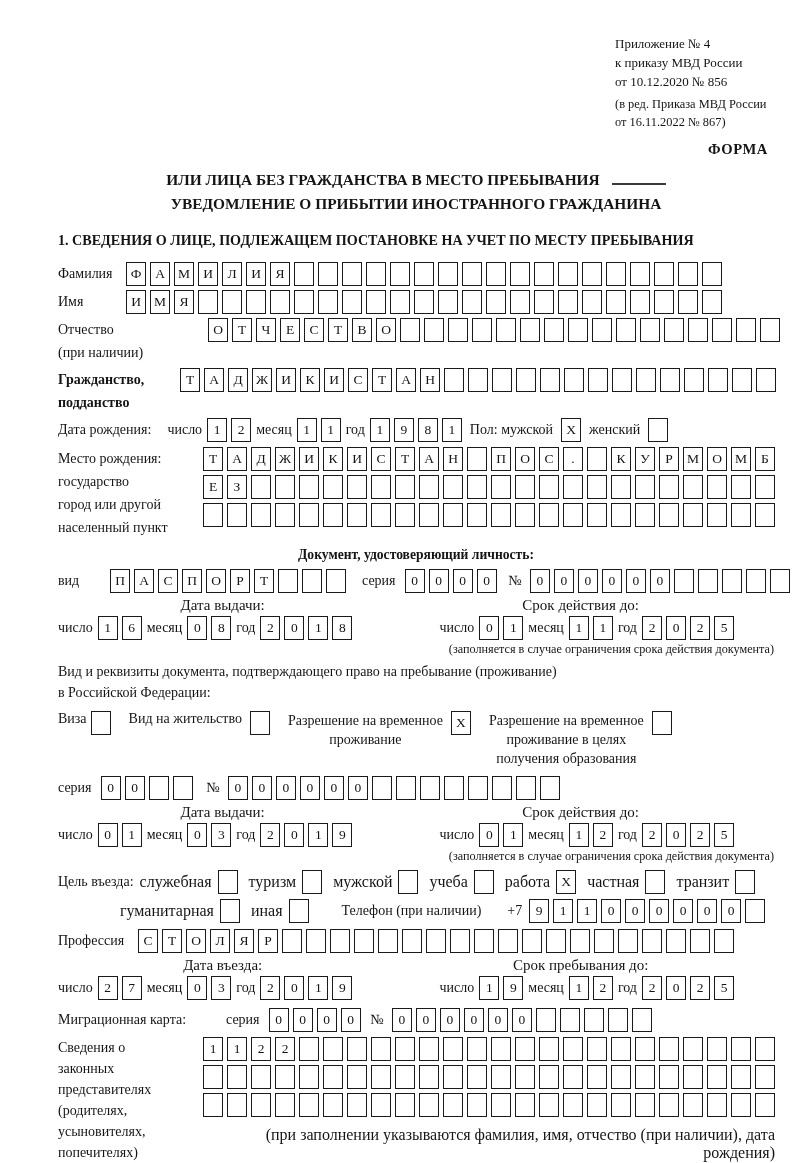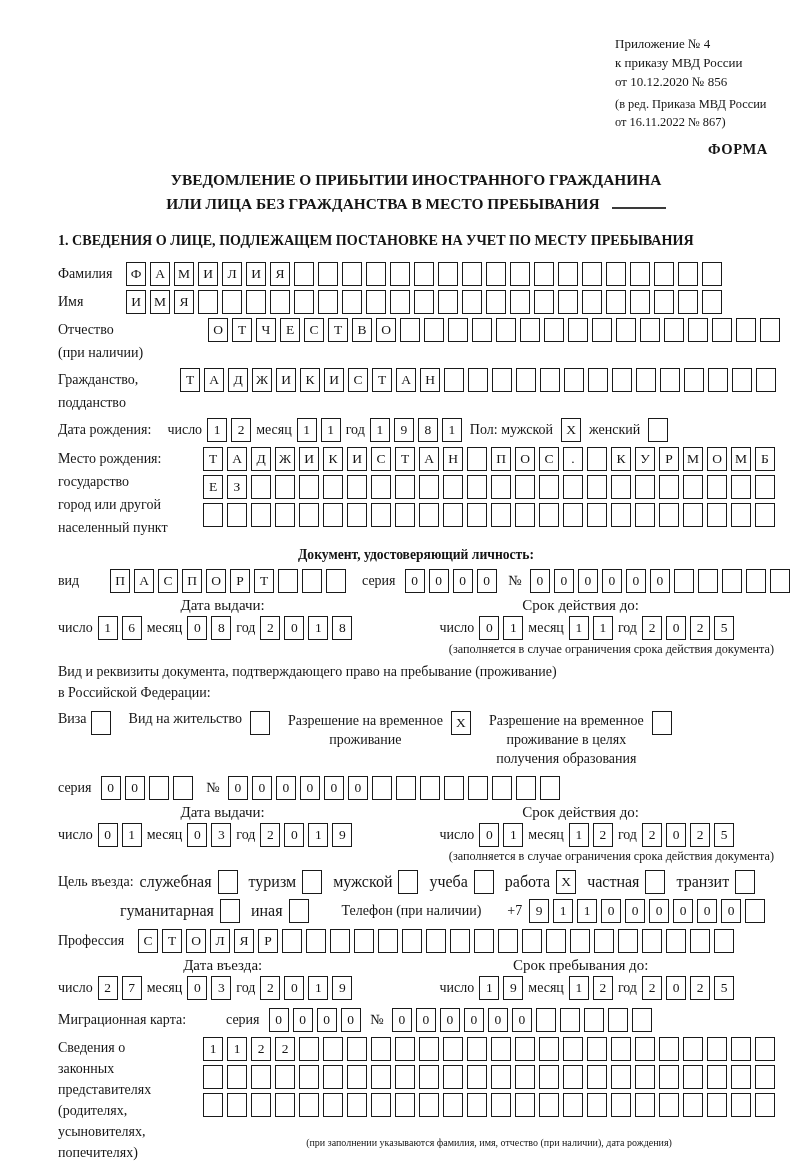--- a/index.html
+++ b/index.html
@@ -13,21 +13,21 @@
   .appendix .rev { font-size:12.4px; line-height:18px; }
   .appendix .rev-first { margin-top:4px; }
   .forma { text-align:right; padding-right:6px; font-weight:bold; font-size:14.6px; margin-top:10px; letter-spacing:0.6px; }
   .title { text-align:center; font-weight:bold; font-size:15.4px; line-height:24px; margin-top:10px; }
   .title-blank { display:inline-block; width:54px; border-bottom:2.2px solid #3a3a3a; height:13px; margin-left:12px; }
   .section { font-weight:bold; font-size:14.1px; margin-top:16px; margin-bottom:13px; }
   .row { display:flex; align-items:center; margin-bottom:4px; }
   .row-top { display:flex; align-items:flex-start; margin-bottom:4px; }
   .lbl { font-size:14px; flex:none; }
   .lblcol { display:flex; flex-direction:column; font-size:14px; line-height:23px; flex:none; }
-  .w68 { width:68px; } .w122 { width:122px; } .w145 { width:145px; } .w52 { width:52px; } .w80 { width:80px; } .w150 { width:150px; }
+  .w68 { width:68px; } .w122 { width:122px;font-weight:bold; } .w145 { width:145px; } .w52 { width:52px; } .w80 { width:80px; } .w150 { width:150px; }
   .boxes { display:inline-flex; gap:4px; flex:none; }
   .cell {
     width:20px; height:24px; border:1.6px solid #1a1a1a; background:#fff;
     display:inline-flex; align-items:center; justify-content:center;
     font-size:13.5px; flex:none;
   }
   .cbox {
     width:20px; height:24px; border:1.6px solid #1a1a1a; background:#fff;
     display:inline-flex; align-items:center; justify-content:center;
     font-size:13.5px; flex:none;
@@ -39,40 +39,40 @@
   .dates-hdr { display:flex; font-size:15px; margin-top:4px; }
   .dates-hdr .dh-left { width:46%; text-align:center; }
   .dates-hdr .dh-right { width:54%; text-align:center; }
   .dates-row { display:flex; justify-content:space-between; margin-top:2px; }
   .note-right { font-size:12.2px; text-align:right; margin-top:2px; margin-bottom:4px; }
   .para { font-size:14px; line-height:21px; margin-top:4px; }
   .optblock { display:flex; flex-direction:column; align-items:center; font-size:14px; line-height:19px; text-align:center; }
   .optrow { display:flex; align-items:flex-start; margin-top:8px; margin-bottom:8px; gap:18px; }
   .optpair { display:inline-flex; align-items:flex-start; gap:8px; }
   .opt { display:inline-flex; align-items:center; gap:6px; margin-right:11px; }
-  .repnote { font-size:10px; margin-top:16px; text-align:center; }
+  .repnote { font-size:16px; margin-top:5px; text-align:right; }
 </style>
 </head>
 <body>
 
 <div class="page">
 
   <div class="appendix">
     <div>Приложение № 4</div>
     <div>к приказу МВД России</div>
     <div>от 10.12.2020 № 856</div>
     <div class="rev rev-first">(в ред. Приказа МВД России</div>
     <div class="rev">от 16.11.2022 № 867)</div>
   </div>
 
   <div class="forma">ФОРМА</div>
 
   <div class="title">
+    <div><span>ИЛИ ЛИЦА БЕЗ ГРАЖДАНСТВА В МЕСТО ПРЕБЫВАНИЯ</span><span class="title-blank"></span></div>
     <div>УВЕДОМЛЕНИЕ О ПРИБЫТИИ ИНОСТРАННОГО ГРАЖДАНИНА</div>
-    <div><span>ИЛИ ЛИЦА БЕЗ ГРАЖДАНСТВА В МЕСТО ПРЕБЫВАНИЯ</span><span class="title-blank"></span></div>
   </div>
 
   <div class="section">1. СВЕДЕНИЯ О ЛИЦЕ, ПОДЛЕЖАЩЕМ ПОСТАНОВКЕ НА УЧЕТ ПО МЕСТУ ПРЕБЫВАНИЯ</div>
 
   <div class="row">
     <span class="lbl w68">Фамилия</span>
     <span class="boxes">
         <span class="cell">Ф</span>
         <span class="cell">А</span>
         <span class="cell">М</span>

